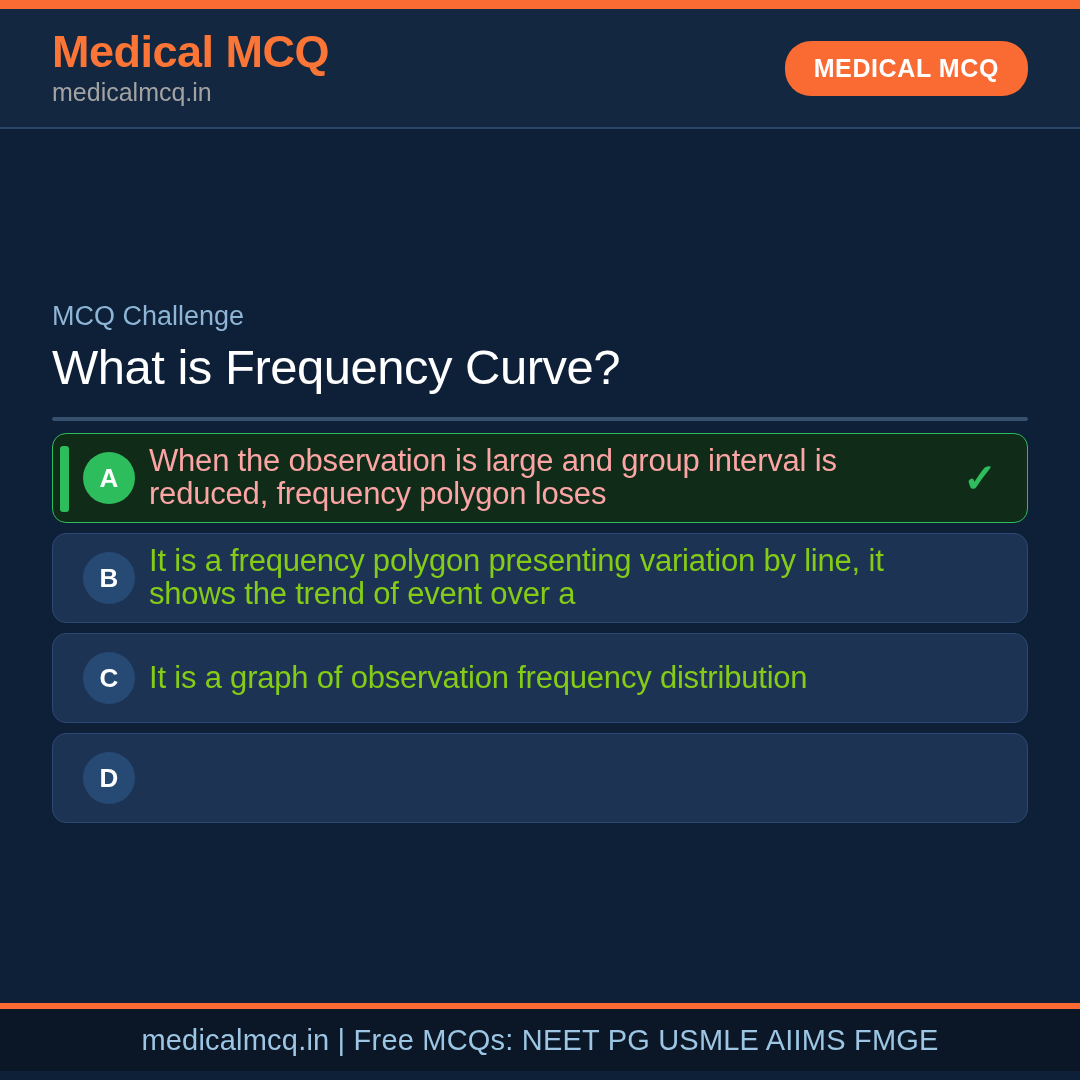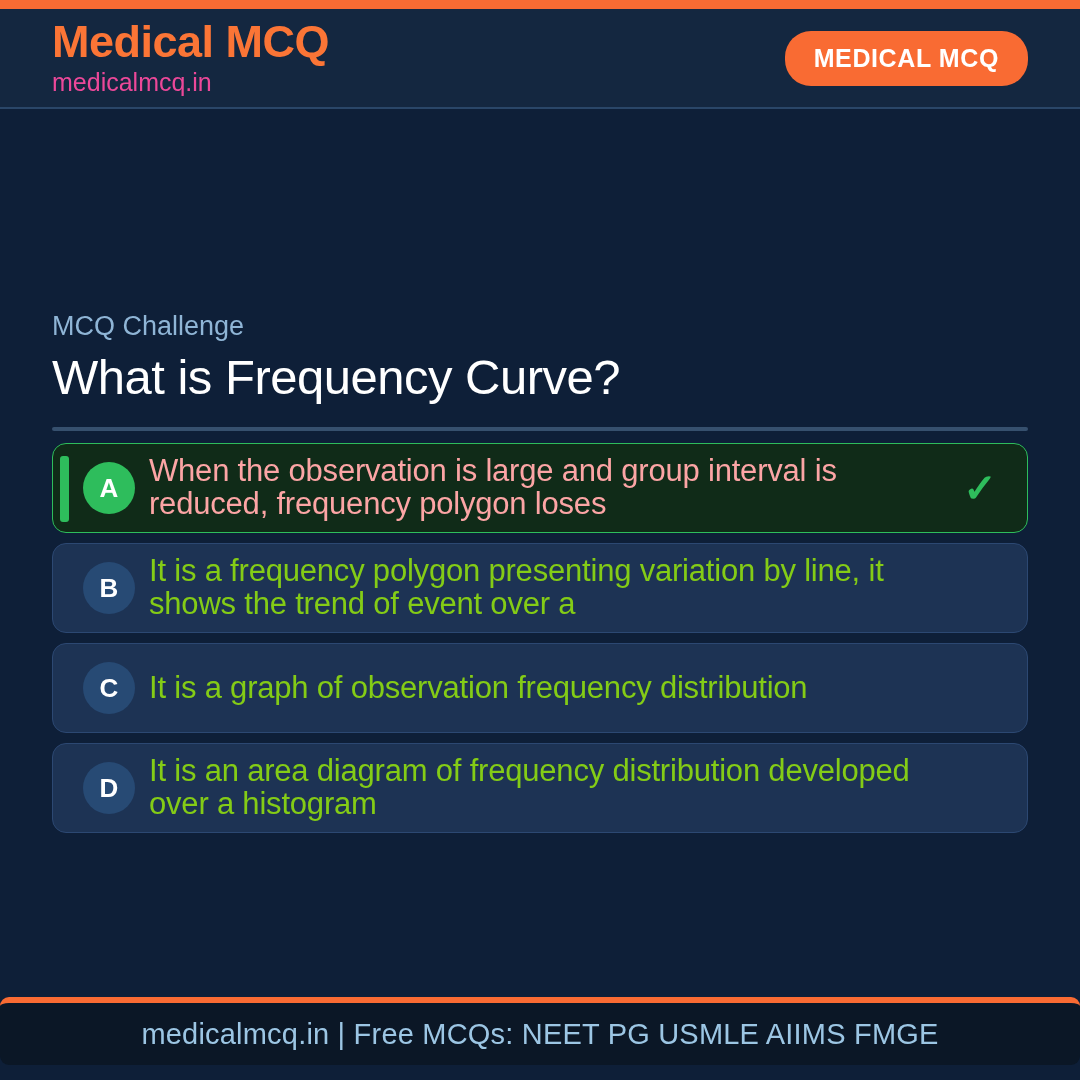--- a/index.html
+++ b/index.html
@@ -23,61 +23,61 @@
     width: 1080px;
     height: 9px;
     background: #F96B33;
   }
 
   
   .header {
     position: absolute;
     top: 9px; left: 0;
     width: 1080px;
-    height: 100px;
+    height: 120px;
     background: #142740;
     border-bottom: 2px solid #2A4668;
     display: flex;
     align-items: center;
     justify-content: space-between;
     padding: 0 52px;
   }
 
   .brand-block { display: flex; flex-direction: column; justify-content: center; }
 
   .brand-title {
     font-size: 45px;
     font-weight: bold;
     color: #FB7536;
     letter-spacing: -0.5px;
     line-height: 1.05;
   }
 
   .brand-sub {
     font-size: 25px;
-    color: #ec4899;
+    color: #a3a3a3;
     line-height: 1.25;
     margin-top: 2px;
   }
 
   .header-badge {
     background: #F96B33;
     color: #FFFFFF;
     font-size: 25px;
     font-weight: bold;
     letter-spacing: 0.6px;
     padding: 13px 29px;
     border-radius: 26px;
     white-space: nowrap;
   }
 
   
   .content {
     position: absolute;
-    top: 114px; left: 0;
+    top: 104px; left: 0;
     width: 1080px;
     height: 891px;
     padding: 0 64px;
   }
 
   .question-block {
     position: absolute;
     left: 52px;
     top: 196px;
     width: 976px;
@@ -177,29 +177,28 @@
     background: #2EBD5C;
     border-radius: 3px;
   }
   .option.correct .badge { background: #2EBD5C; }
   .option.correct .otext { color: #fca5a5; }
   .option.correct .check { visibility: visible; }
 
   
   .footer {
     position: absolute;
-    bottom: 15px; left: 0;
+    bottom: 9px; left: 0;
     width: 1080px;
     height: 68px;
     background: #0B1726;
     border-top: 6px solid #F96B33;
     display: flex;
     align-items: center;
     justify-content: center;
-    border-radius: 9px;
   }
 
   .footer-text {
     font-size: 29px;
     color: #9CC6E4;
     letter-spacing: 0.2px;
     white-space: nowrap;
   }
 </style>
 </head>
@@ -239,21 +238,20 @@
     </div>
 
     <div class="option">
       <div class="badge">C</div>
       <div class="otext">It is a graph of observation frequency distribution</div>
       <div class="check"></div>
     </div>
 
     <div class="option">
       <div class="badge">D</div>
-      <div class="otext">It is an area diagram of frequency distribution developed over a histogram</div>
       <div class="check"></div>
     </div>
 
   </div>
 </div>
 
 <div class="footer">
   <div class="footer-text">medicalmcq.in  |  Free MCQs: NEET PG  USMLE  AIIMS  FMGE</div>
 </div>
 

